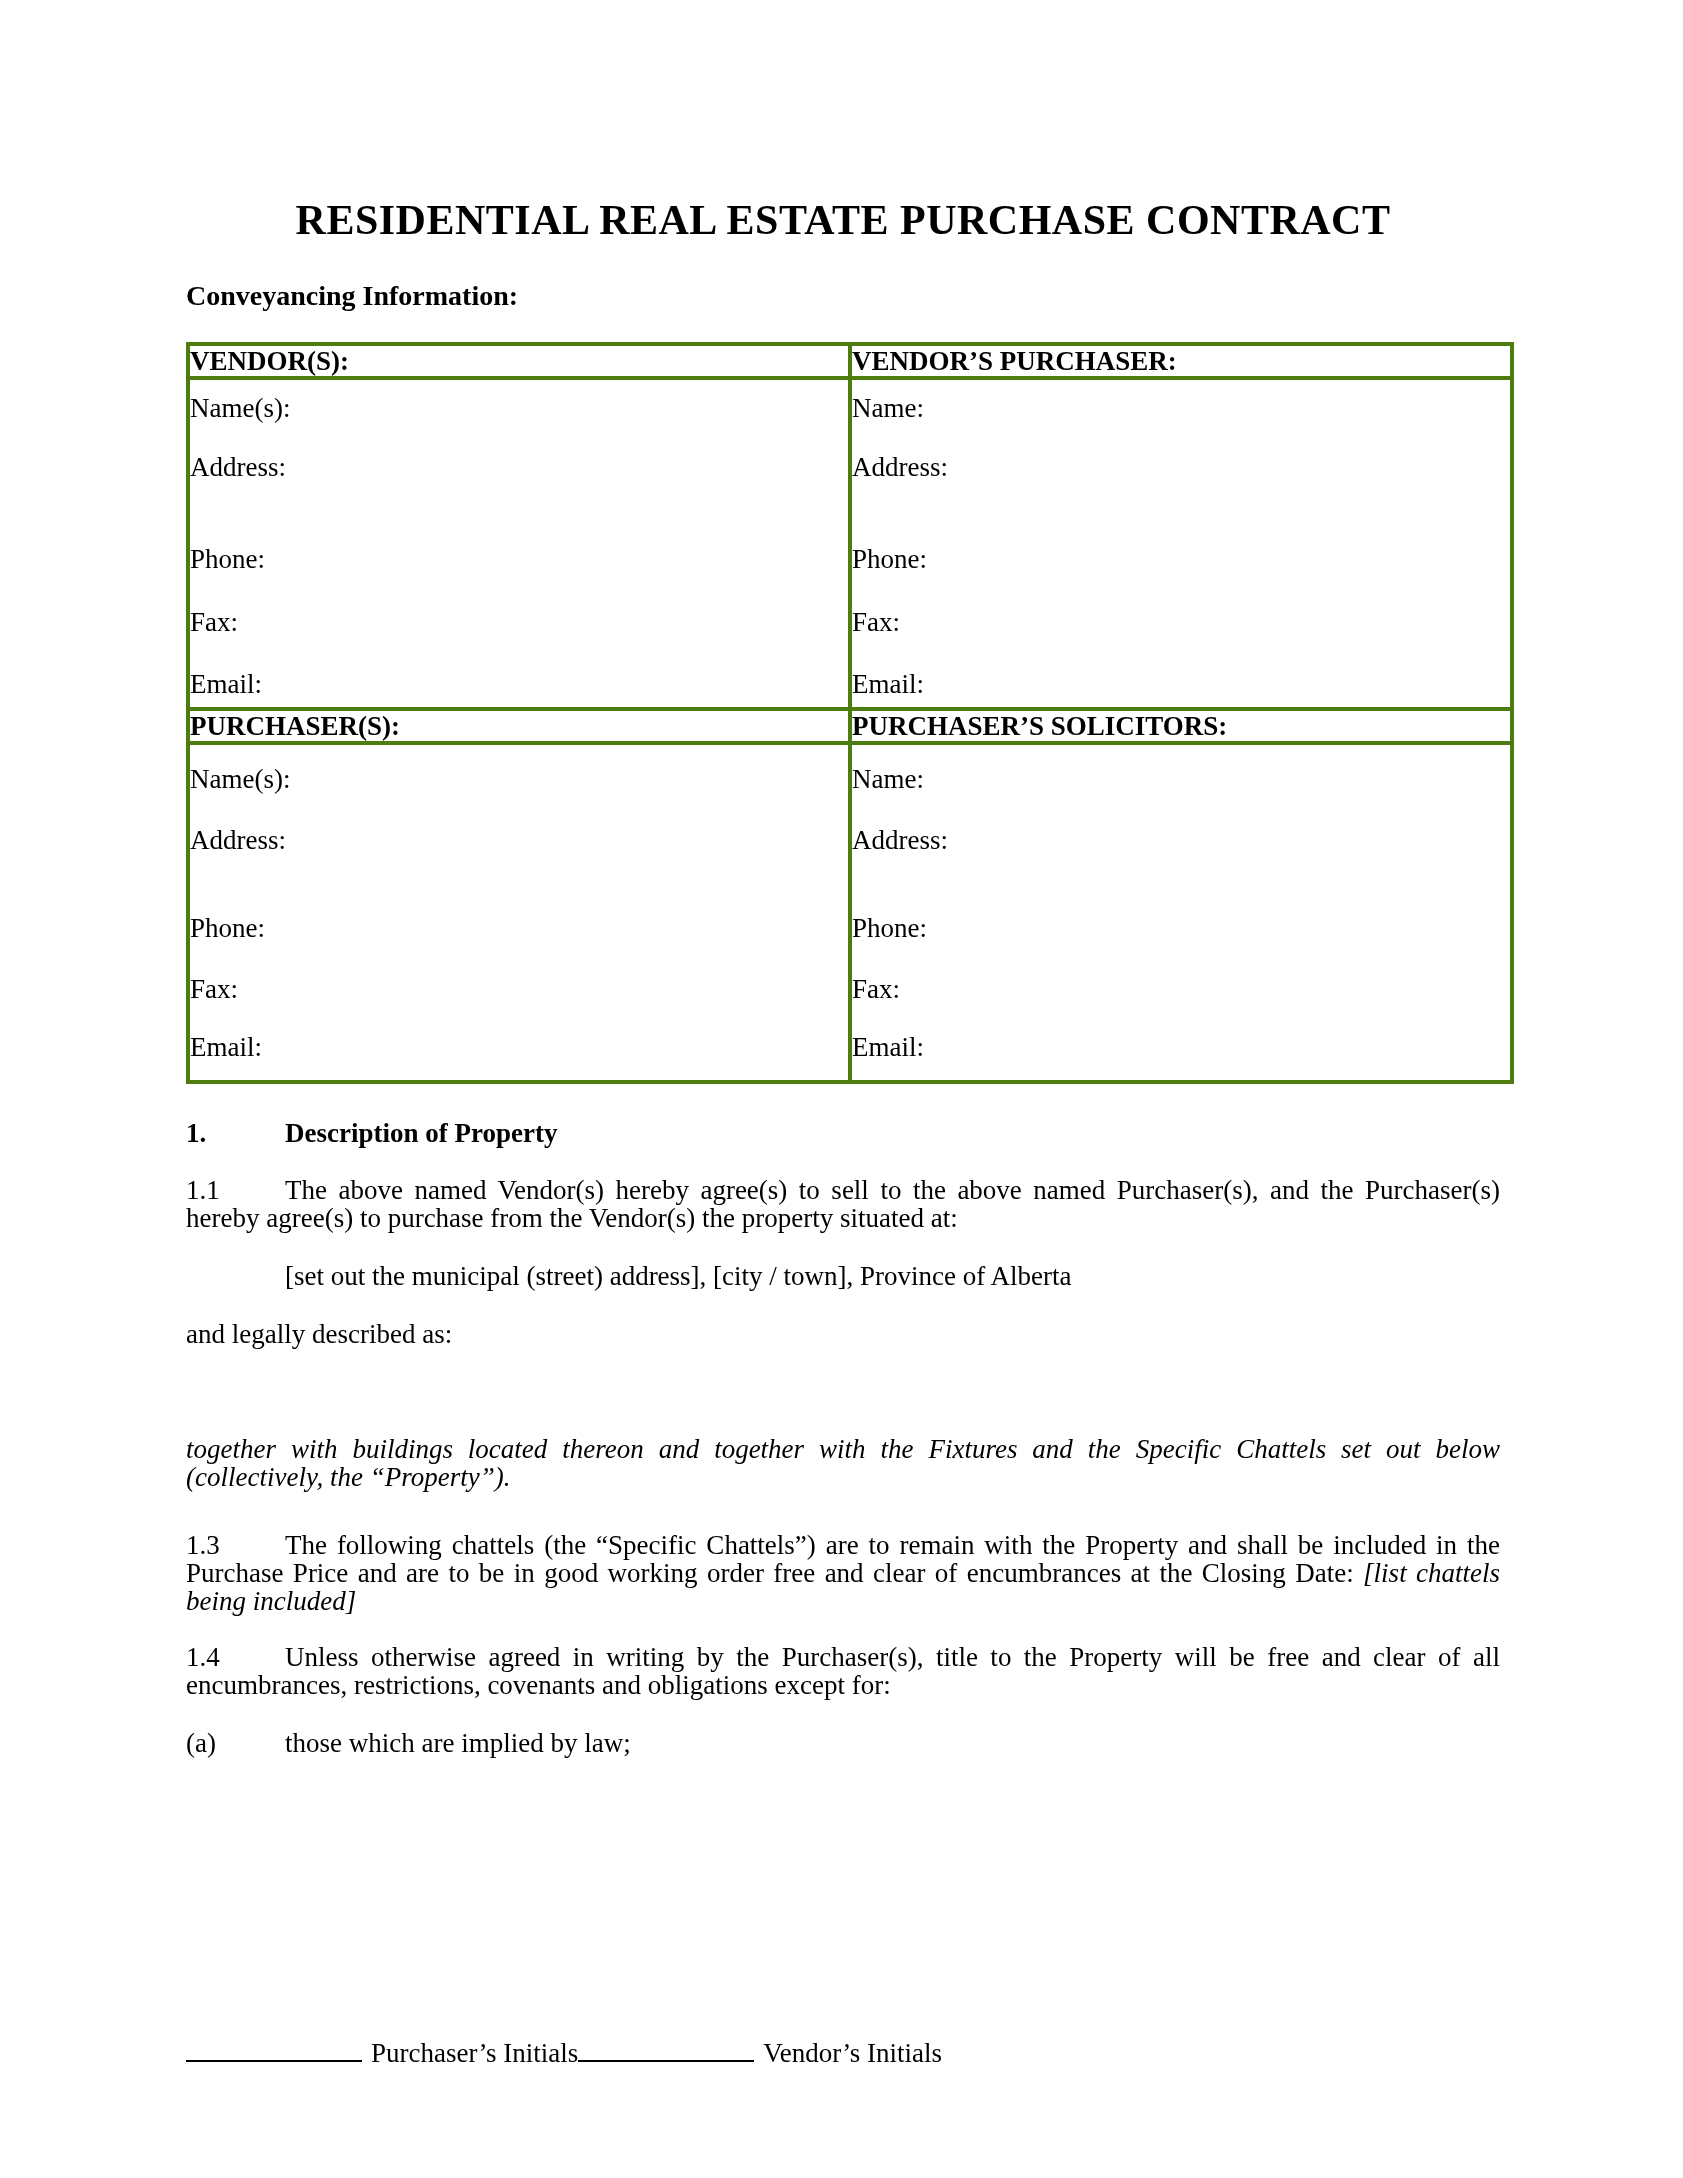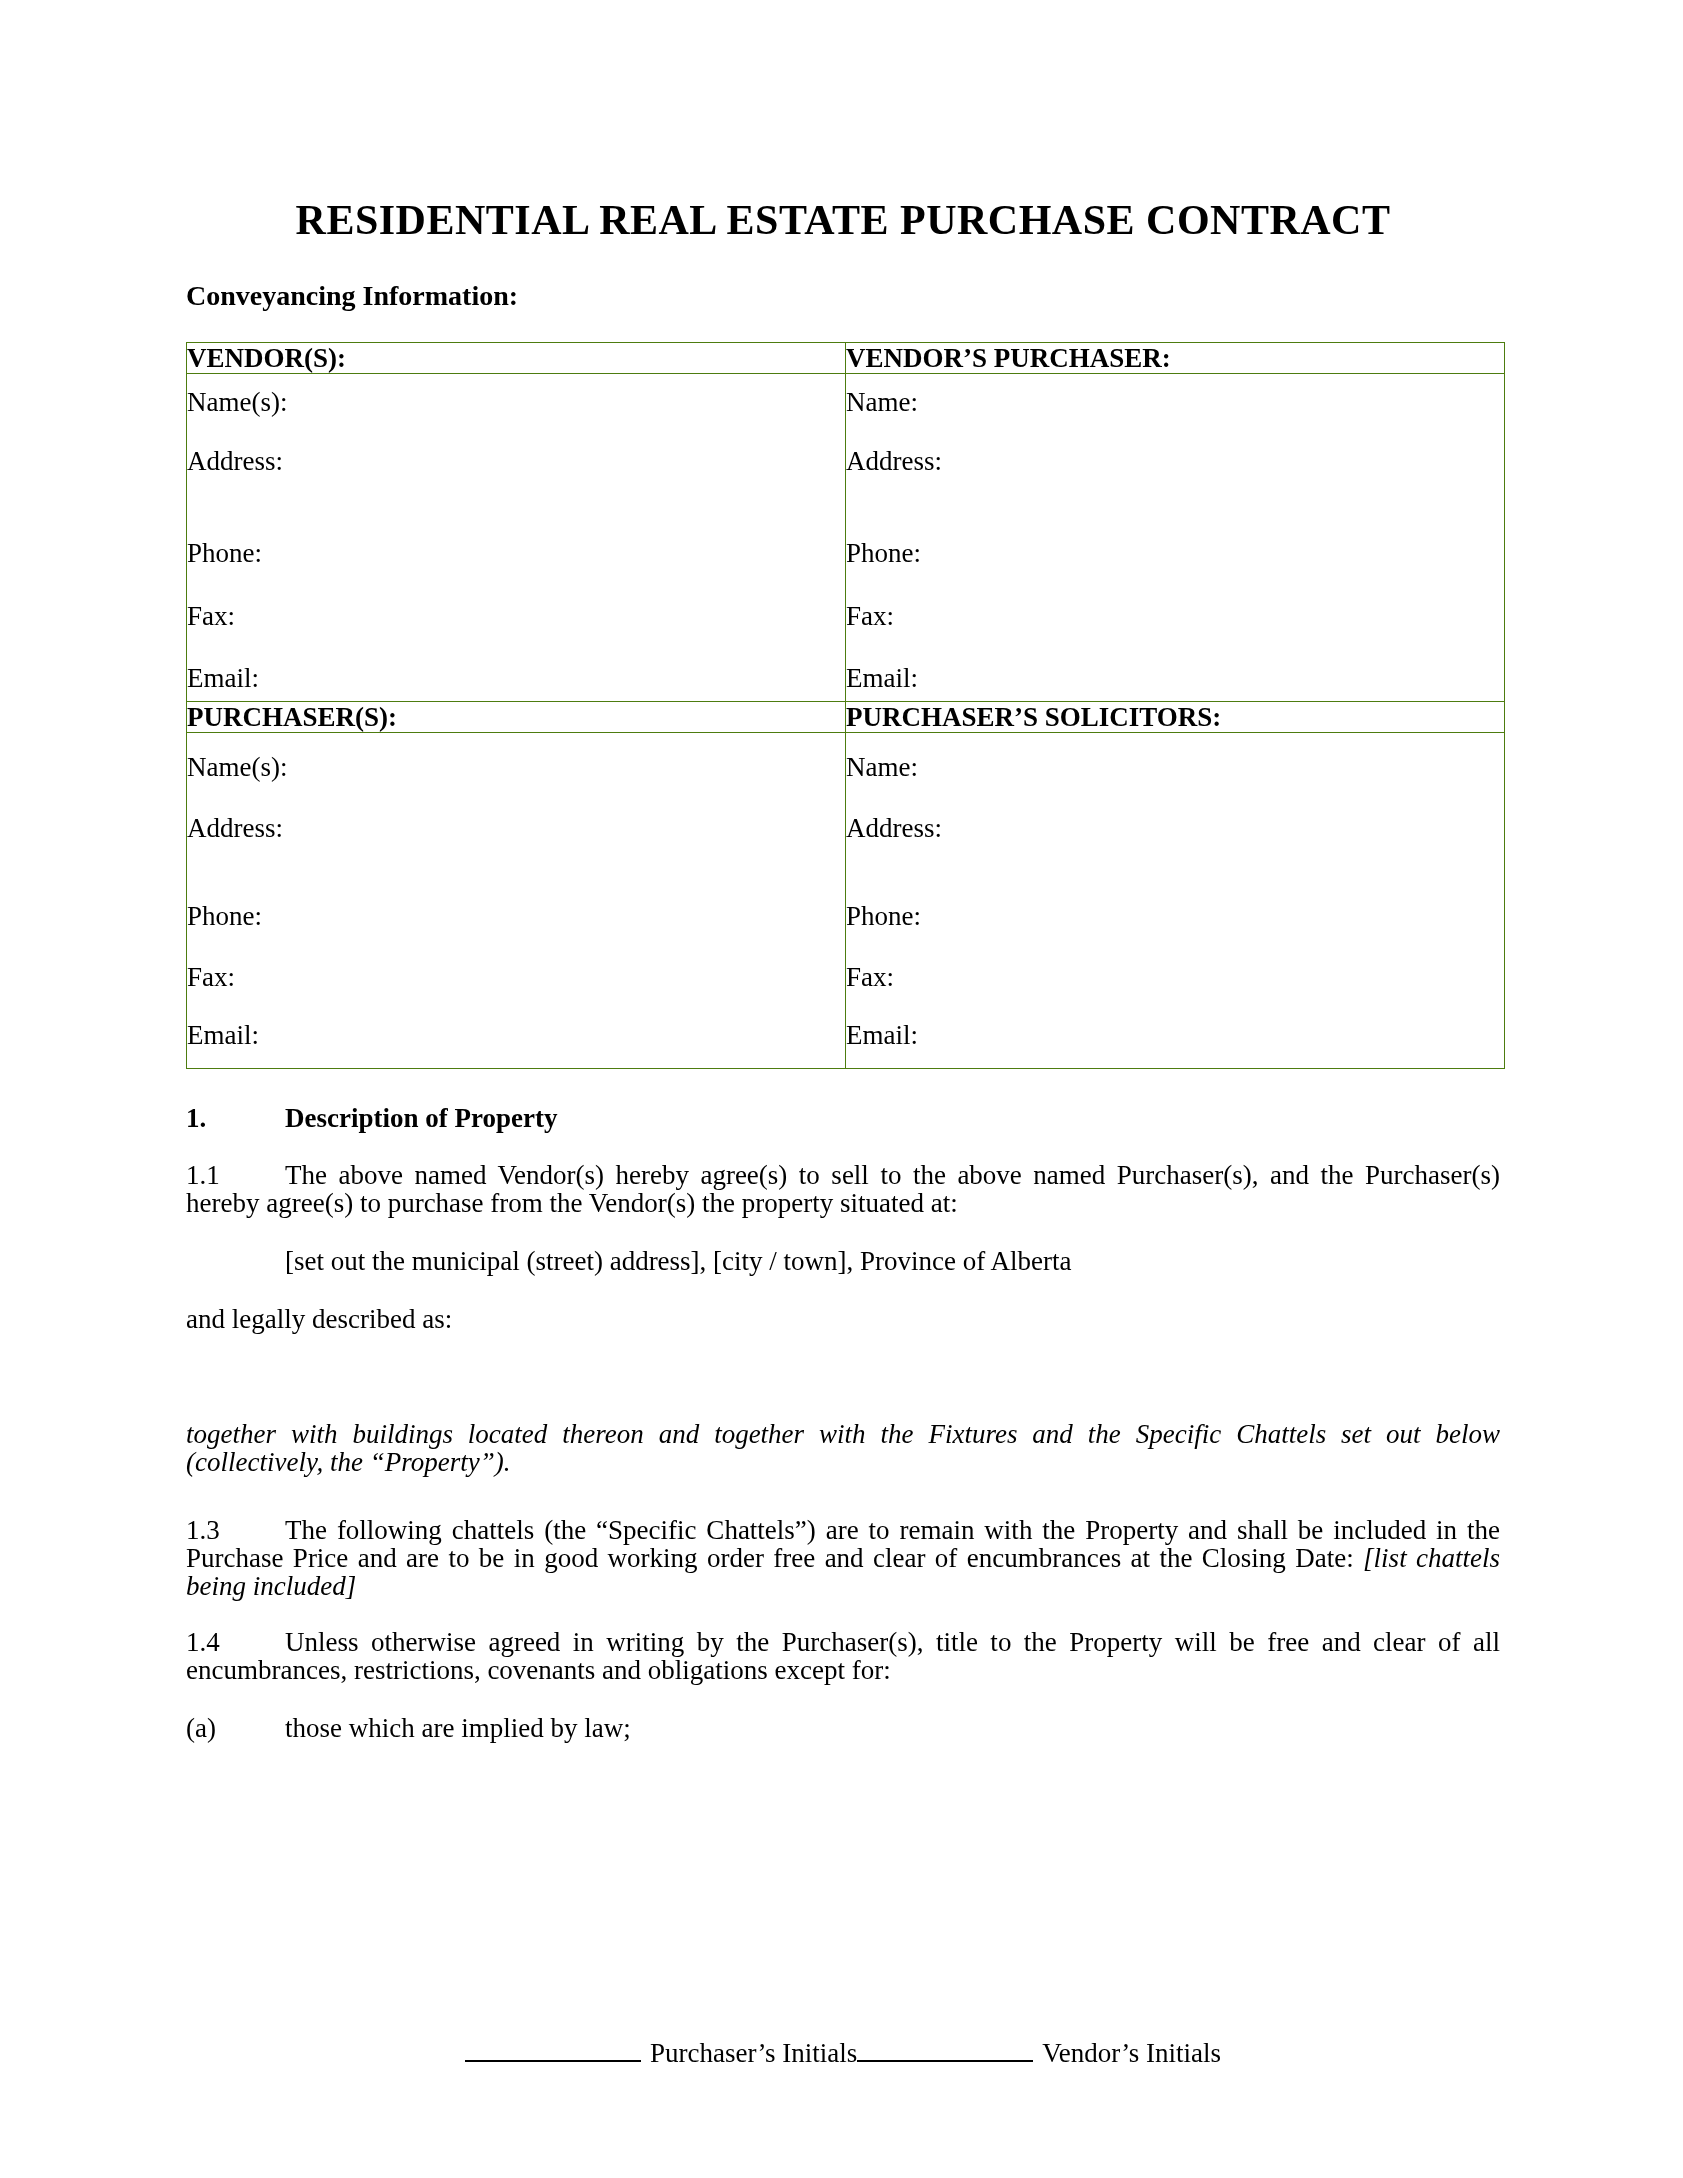--- a/index.html
+++ b/index.html
@@ -25,21 +25,21 @@
     line-height:32px;
   }
 
   table.conv {
     margin-top:30px;
     border-collapse:collapse;
     table-layout:fixed;
     width:1317px;
   }
   table.conv td {
-    border:1px solid #4d7c0f;
+    border:4px solid #4d7c0f;
     vertical-align:top;
     padding:0;
     width:658px;
   }
   td.hdr {
     border-top-width:4px; border-bottom-width:4px;
     font-weight:bold; font-size:27px;
     padding:1px 0 1px 12px;
     height:30px; line-height:30px;
   }
@@ -70,21 +70,21 @@
   .indent { padding-left:99px; }
   .gap-sm { margin-top:30px; }
   .gap-13 { margin-top:40px; }
   .gap-lg { margin-top:87px;font-style:italic; }
   .num { display:inline-block; width:99px; }
   .para i { font-style:italic; }
 
   .footer {
     position:absolute;
     top:2037px; left:186px; right:183px;
-    display:flex; justify-content:center;
+    display:flex; justify-content:flex-start;
     font-size:27px; line-height:32px;
   }
   .initials-line {
     display:inline-block;
     width:176px;
     border-bottom:2px solid #000;
     margin-right:9px;
   }
 </style>
 </head>

